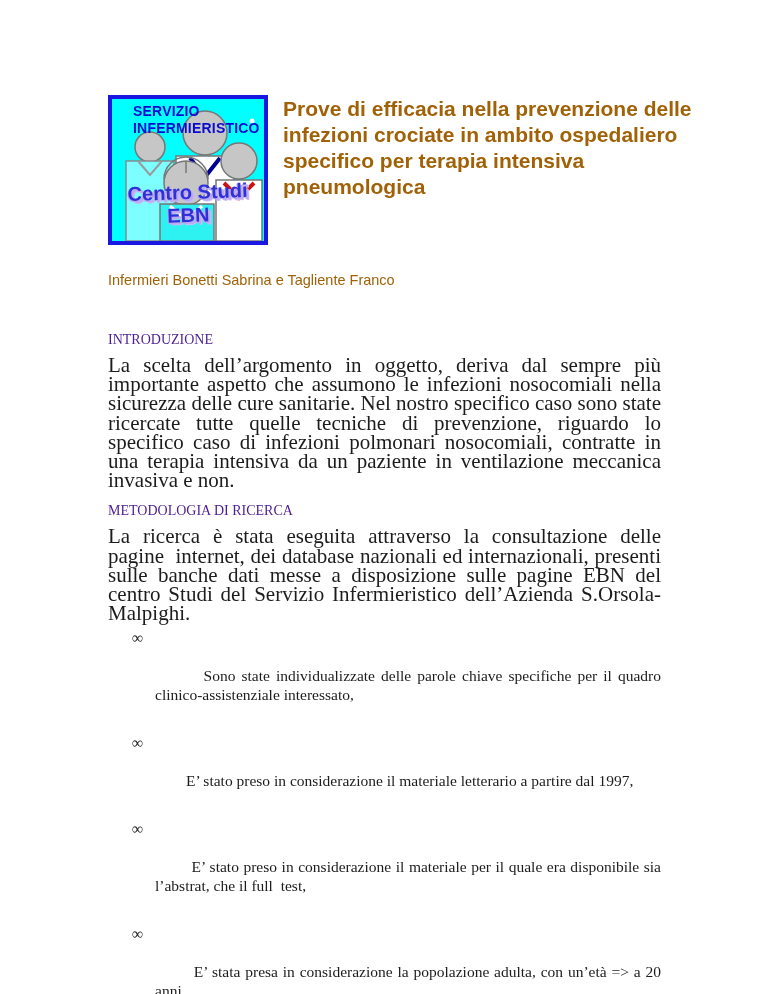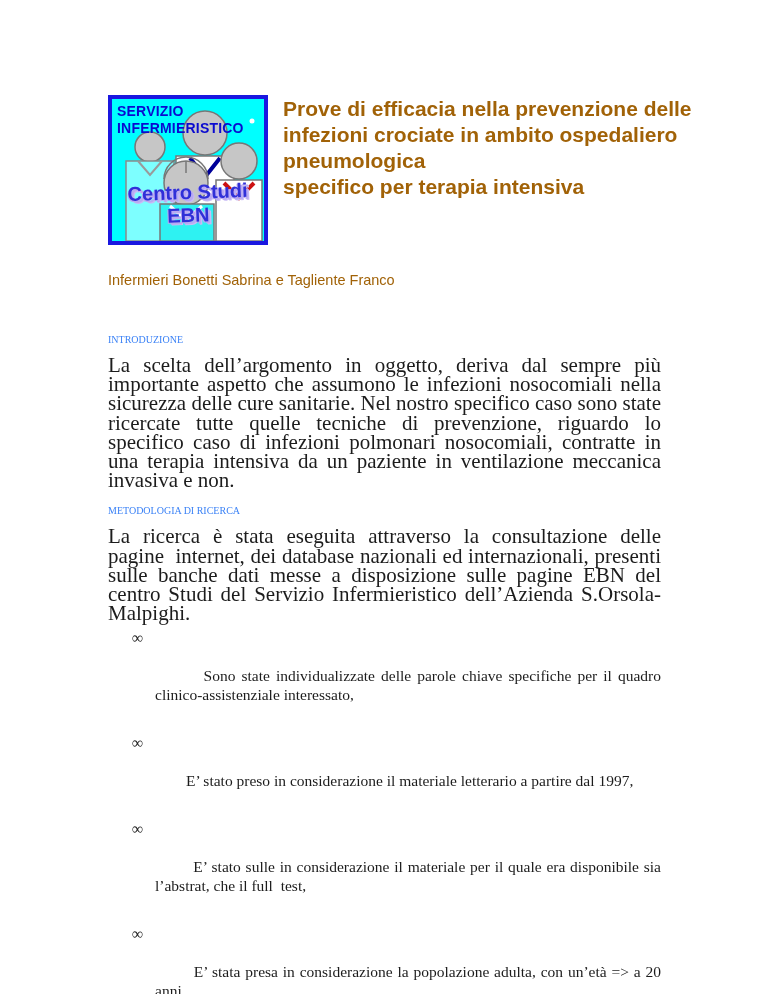--- a/index.html
+++ b/index.html
@@ -20,21 +20,21 @@
   .logo {
     position: relative;
     flex: 0 0 auto;
     width: 160px; height: 150px;
     border: 4px solid #1a17e0;
     background: #00ffff;
     overflow: hidden;
   }
   .logo svg { position: absolute; left: 0; top: 0; width: 152px; height: 142px; }
   .logo-top {
-    position: absolute; top: 4px; left: 5px;
+    position: absolute; top: 4px; left: 21px;
     font-family: "Liberation Sans", sans-serif;
     font-weight: bold;
     font-size: 14px; line-height: 1.18;
     letter-spacing: 0.2px;
     color: #0a0ad0;
     white-space: pre-line;
   }
   .logo-caption {
     position: absolute; bottom: 14px; left: 0; width: 100%;
     text-align: center;
@@ -58,23 +58,23 @@
 
   
   .authors {
     margin-top: 27px;
     font-family: "Liberation Sans", sans-serif;
     font-size: 14.5px;
     color: #a16207;
   }
 
   .section-heading {
-    font-size: 10px;
+    font-size: 14px;
     line-height: 19px;
-    color: #3b82f6;
+    color: #4c1d95;
   }
   .heading-intro { margin-top: 42px; }
   .heading-metodo { margin-top: 11px; }
 
   .para {
     margin-top: 7px;
     font-size: 21px;
     line-height: 19.2px;
     text-align: justify;
     white-space: pre-wrap;
@@ -130,22 +130,22 @@
           <circle cx="140" cy="22" r="2.5" fill="#ffffff"></circle>
         </svg>
         <div class="logo-top">SERVIZIO
 INFERMIERISTICO</div>
         <div class="logo-caption">Centro Studi EBN</div>
       </div>
 
       <div class="title-block">
         <div class="title-line">Prove di efficacia nella prevenzione delle</div>
         <div class="title-line">infezioni crociate in ambito ospedaliero</div>
+        <div class="title-line">specifico per terapia intensiva</div>
         <div class="title-line">pneumologica</div>
-        <div class="title-line">specifico per terapia intensiva</div>
       </div>
     </div>
 
     <div class="authors">Infermieri Bonetti Sabrina e Tagliente Franco</div>
 
     <div class="section-heading heading-intro">INTRODUZIONE</div>
     <div class="para">La scelta dell’argomento in oggetto, deriva dal sempre più importante aspetto che assumono le infezioni nosocomiali nella sicurezza delle cure sanitarie. Nel nostro specifico caso sono state ricercate tutte quelle tecniche di prevenzione, riguardo lo specifico caso di infezioni polmonari nosocomiali, contratte in una terapia intensiva da un paziente in ventilazione meccanica invasiva e non.</div>
 
     <div class="section-heading heading-metodo">METODOLOGIA DI RICERCA</div>
     <div class="para para-metodo">La ricerca è stata eseguita attraverso la consultazione delle pagine  internet, dei database nazionali ed internazionali, presenti sulle banche dati messe a disposizione sulle pagine EBN del centro Studi del Servizio Infermieristico dell’Azienda S.Orsola-Malpighi.</div>
@@ -154,21 +154,21 @@
       <li class="bullet-item">
         <span class="bullet-marker">∞</span>
         <span>Sono state individualizzate delle parole chiave specifiche per il quadro clinico-assistenziale interessato,</span>
       </li>
       <li class="bullet-item">
         <span class="bullet-marker">∞</span>
         <span>E’ stato preso in considerazione il materiale letterario a partire dal 1997,</span>
       </li>
       <li class="bullet-item">
         <span class="bullet-marker">∞</span>
-        <span>E’ stato sulle in considerazione il materiale per il quale era disponibile sia l’abstrat, che il full  test,</span>
+        <span>E’ stato preso in considerazione il materiale per il quale era disponibile sia l’abstrat, che il full  test,</span>
       </li>
       <li class="bullet-item">
         <span class="bullet-marker">∞</span>
         <span>E’ stata presa in considerazione la popolazione adulta, con un’età =&gt; a 20 anni,</span>
       </li>
       <li class="bullet-item">
         <span class="bullet-marker">∞</span>
         <span>Sono stati presi in considerazione tutti i documenti sistematicamente revisionati (randomized controlled studies, systematic reviews),</span>
       </li>
 

